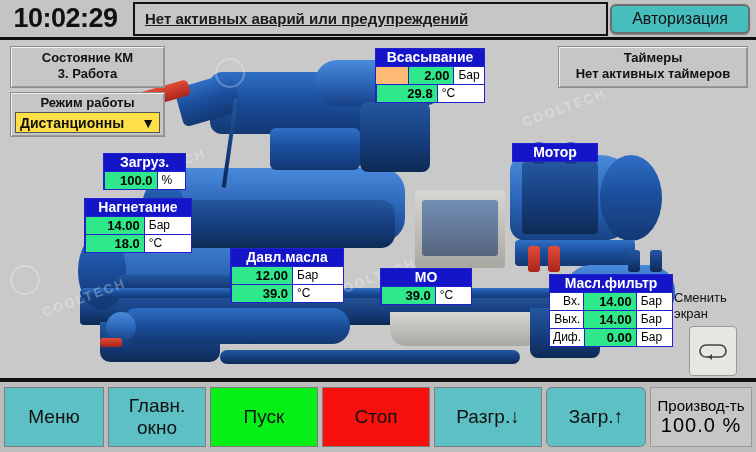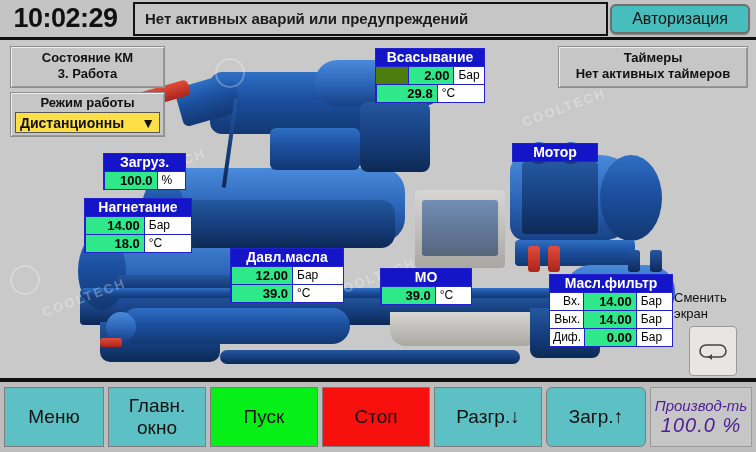--- a/index.html
+++ b/index.html
@@ -11,21 +11,21 @@
   
   #header{position:absolute;left:0;top:0;width:756px;height:40px;
           background:#c4c4c4;border-bottom:3px solid #111;box-sizing:border-box;
           display:flex;align-items:center;}
   #clock{width:131px;height:37px;display:flex;align-items:center;
          justify-content:center;font-size:27px;font-weight:700;color:#111;
          letter-spacing:-0.5px;background:#c4c4c4;}
   #alarm-bar{flex:1;height:34px;margin:0 2px;background:#c6c6c6;
              border:2px solid #111;box-sizing:border-box;display:flex;
              align-items:center;padding-left:10px;font-size:15px;
-             font-weight:600;color:#1b1b1b;}
+             font-weight:600;color:#1b1b1b;text-decoration:underline;}
   #auth-btn{width:140px;height:30px;margin-right:6px;background:#48bdbd;
             border:2px solid #6f6f6f;border-radius:6px;box-sizing:border-box;
             display:flex;align-items:center;justify-content:center;
             font-size:16px;color:#111;box-shadow:0 1px 1px #888;}
 
   
   #stage{position:absolute;left:0;top:40px;width:756px;height:338px;
          background:#c9c9c9;overflow:hidden;}
 
   
@@ -60,21 +60,21 @@
   #timers-panel{right:8px;top:6px;width:190px;height:42px;padding-top:3px;}
 
   #scr-panel{position:absolute;right:4px;top:250px;width:78px;height:95px;
              text-align:left;color:#111;}
   #scr-panel .ln{font-size:13px;line-height:16px;}
   #scr-btn{margin:4px auto 0;width:46px;height:48px;background:#e8e6e2;
            border:1px solid #9a9a9a;border-radius:4px;
            display:flex;align-items:center;justify-content:center;}
 
   
-  .tag{position:absolute;border:1px solid #2222cc;background:#4d7c0f;
+  .tag{position:absolute;border:1px solid #2222cc;background:#fdba74;
        box-sizing:border-box;}
   .tag .ttl{background:#1414c8;color:#fff;font-size:14px;font-weight:700;
             text-align:center;line-height:17px;height:17px;
             white-space:nowrap;overflow:hidden;}
   .tag .row{display:flex;height:17px;align-items:stretch;
             border-top:1px solid #2222cc;}
   .tag .lbl{font-size:12px;line-height:17px;color:#000;padding:0 3px;
             text-align:right;background:#fff;}
   .tag .val{background:#2ee88a;color:#000;font-size:13px;font-weight:700;
             line-height:17px;text-align:right;padding:0 4px;
@@ -87,21 +87,21 @@
            background:#bdbdbd;border-top:4px solid #111;box-sizing:border-box;
            display:flex;align-items:center;padding:3px 4px;gap:4px;}
   .tbtn{height:60px;border:1px solid #7d7d7d;box-sizing:border-box;
         display:flex;flex-direction:column;align-items:center;
         justify-content:center;font-size:19px;color:#111;line-height:22px;}
   .teal{background:#5cc0c4;}
   .green{background:#06f018;}
   .red{background:#f7100d;}
   #prod-panel{height:60px;flex:1;background:#c6c6c6;border:1px solid #9a9a9a;
               box-sizing:border-box;display:flex;flex-direction:column;
-              align-items:center;justify-content:center;color:#4c1d95;font-style:italic;}
+              align-items:center;justify-content:center;color:#000000;}
   #prod-panel .ttl{font-size:15px;}
   #prod-panel .vrow{font-size:20px;letter-spacing:1px;}
 </style>
 </head>
 <body>
 
 <div id="app">
 
   <div id="header">
     <div id="clock">10:02:29</div>

